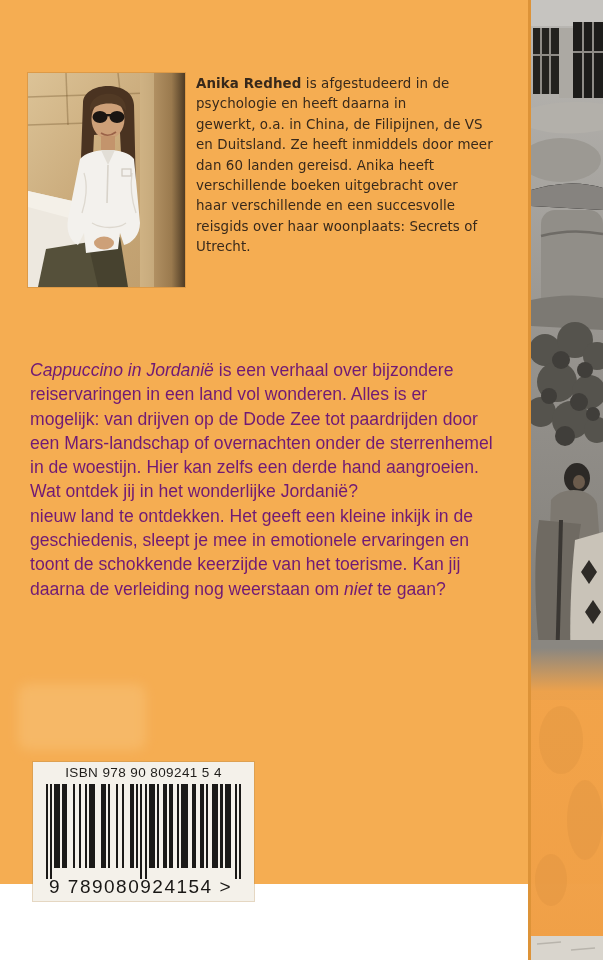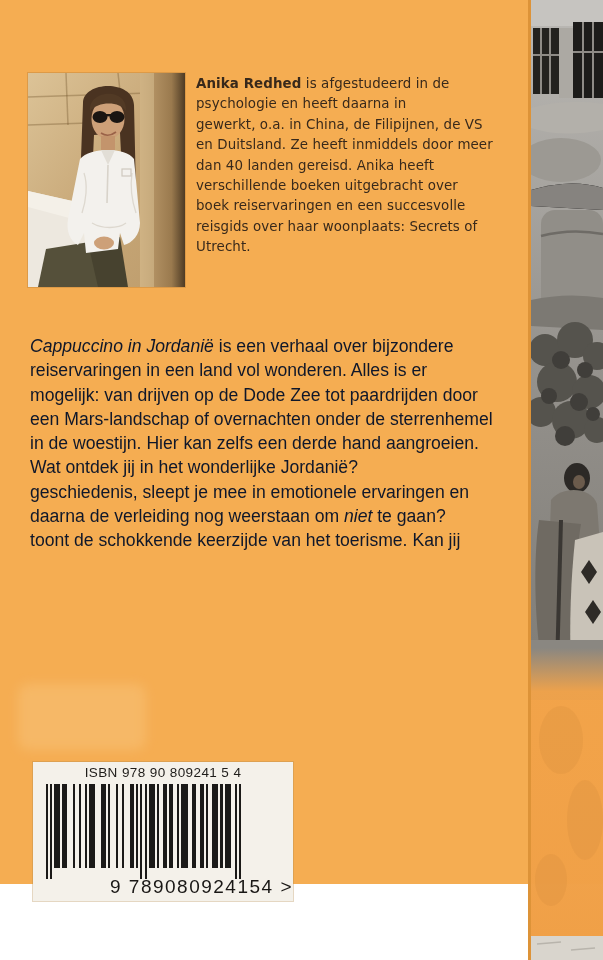--- a/index.html
+++ b/index.html
@@ -15,33 +15,33 @@
     box-shadow:0 0 0 1px rgba(150,100,40,0.25);}
 
   
   .bio{position:absolute;left:196px;top:74px;width:300px;
     font-family:"DejaVu Sans",sans-serif;font-size:13.4px;line-height:20.4px;
     color:#38291B;letter-spacing:0.1px;}
   .bio .line{white-space:nowrap;}
   .bio b{font-weight:bold;}
 
   
-  .descr{position:absolute;left:30px;top:334px;width:500px;
+  .descr{position:absolute;left:30px;top:358px;width:500px;
     font-family:"Liberation Sans",sans-serif;font-size:17.6px;line-height:24.3px;
-    color:#0f172a;}
+    color:#701a75;}
   .descr .line{white-space:nowrap;}
   .descr i{font-style:italic;}
 
   
   .barcode-box{position:absolute;left:33px;top:762px;width:221px;height:139px;
-    background:#F4F1EA;box-shadow:0 0 0 1px rgba(180,140,80,0.35);padding-left:39px;}
+    background:#F4F1EA;box-shadow:0 0 0 1px rgba(180,140,80,0.35);}
   .isbn-label{position:absolute;top:3px;left:0;width:100%;text-align:center;
     font-family:"Liberation Sans",sans-serif;font-size:13.5px;color:#1F1D1A;letter-spacing:0.4px;white-space:nowrap;}
   .bars{position:absolute;left:13px;top:22px;}
-  .barcode-number{position:absolute;bottom:3px;left:0;width:100%;text-align:right;
+  .barcode-number{position:absolute;bottom:3px;left:16px;width:100%;text-align:left;
     font-family:"Liberation Sans",sans-serif;font-size:19px;color:#191715;letter-spacing:1.5px;white-space:nowrap;}
 
   
   .strip{position:absolute;right:0;top:0;width:72px;height:960px;border-left:3px solid #DD9338;overflow:hidden;}
 </style>
 </head>
 <body>
 
 <div class="cover">
 
@@ -107,37 +107,38 @@
 
       <ellipse cx="76" cy="170" rx="10" ry="6.5" fill="#CDA078"></ellipse>
     </svg>
   </div>
 
   <div class="bio">
     <div class="line"><b>Anika Redhed</b><span> is afgestudeerd in de</span></div>
     <div class="line">psychologie en heeft daarna in</div>
     <div class="line">gewerkt, o.a. in China, de Filipijnen, de VS</div>
     <div class="line">en Duitsland. Ze heeft inmiddels door meer</div>
-    <div class="line">dan 40 landen gereisd. Anika heeft</div>
+    <div class="line">dan 60 landen gereisd. Anika heeft</div>
     <div class="line">verschillende boeken uitgebracht over</div>
-    <div class="line">boek reiservaringen en een succesvolle</div>
+    <div class="line">haar verschillende en een succesvolle</div>
     <div class="line">reisgids over haar woonplaats: Secrets of</div>
     <div class="line">Utrecht.</div>
   </div>
 
   <div class="descr">
     <div class="line"><i>Cappuccino in Jordanië</i><span> is een verhaal over bijzondere</span></div>
     <div class="line">reiservaringen in een land vol wonderen. Alles is er</div>
     <div class="line">mogelijk: van drijven op de Dode Zee tot paardrijden door</div>
     <div class="line">een Mars-landschap of overnachten onder de sterrenhemel</div>
     <div class="line">in de woestijn. Hier kan zelfs een derde hand aangroeien.</div>
     <div class="line">Wat ontdek jij in het wonderlijke Jordanië?</div>
+    <div class="line">nieuw land te ontdekken. Het geeft een kleine inkijk in de</div>
     <div class="line">geschiedenis, sleept je mee in emotionele ervaringen en</div>
+    <div class="line">toont de schokkende keerzijde van het toerisme. Kan jij</div>
     <div class="line"><span>daarna de verleiding nog weerstaan om </span><i>niet</i><span> te gaan?</span></div>
-    <div class="line">toont de schokkende keerzijde van het toerisme. Kan jij</div>
   </div>
 
   <div class="barcode-box">
     <div class="isbn-label">ISBN 978 90 809241 5 4</div>
     <svg class="bars" id="bars-svg" width="195" height="95" viewBox="0 0 95 95" preserveAspectRatio="none" shape-rendering="crispEdges">
         <rect x="0" y="0" width="1" height="95" fill="#1B1A18"></rect>
         <rect x="2" y="0" width="1" height="95" fill="#1B1A18"></rect>
         <rect x="4" y="0" width="1" height="84" fill="#1B1A18"></rect>
         <rect x="5" y="0" width="1" height="84" fill="#1B1A18"></rect>
         <rect x="6" y="0" width="1" height="84" fill="#1B1A18"></rect>

